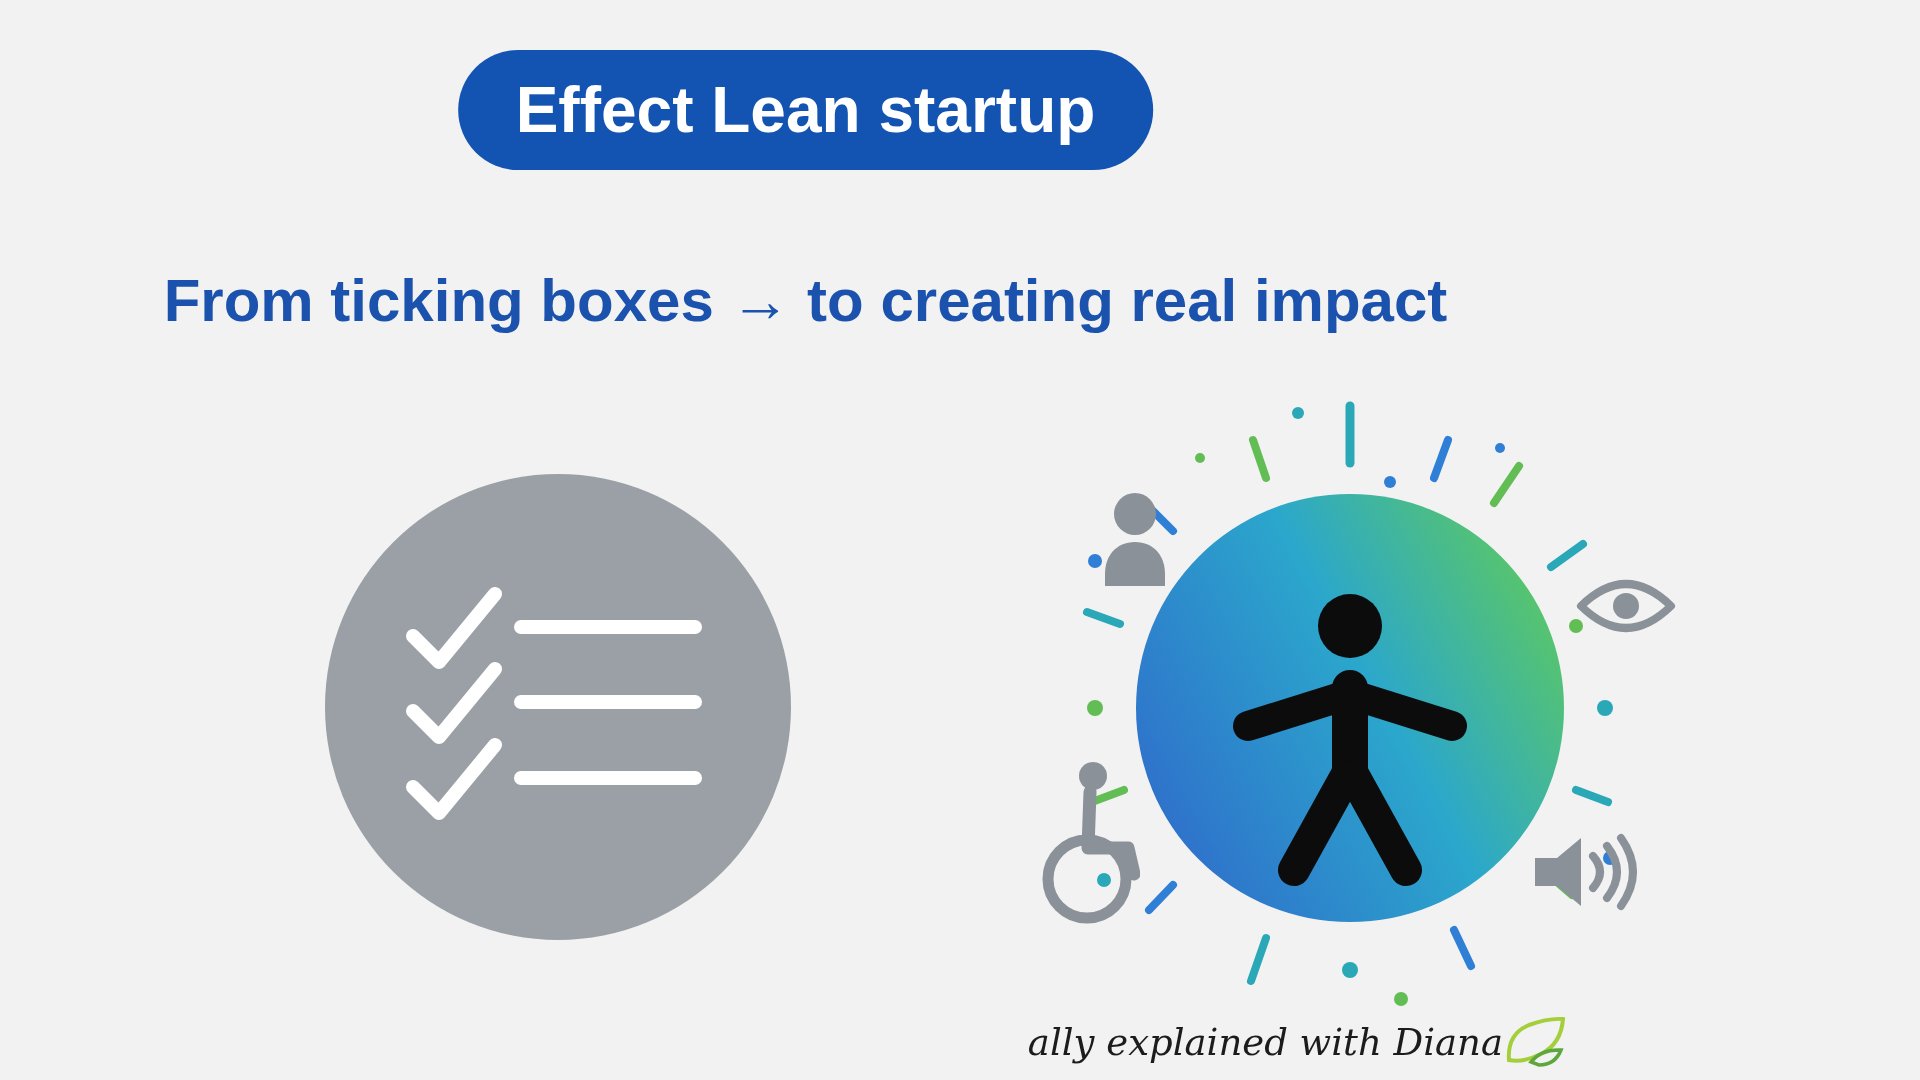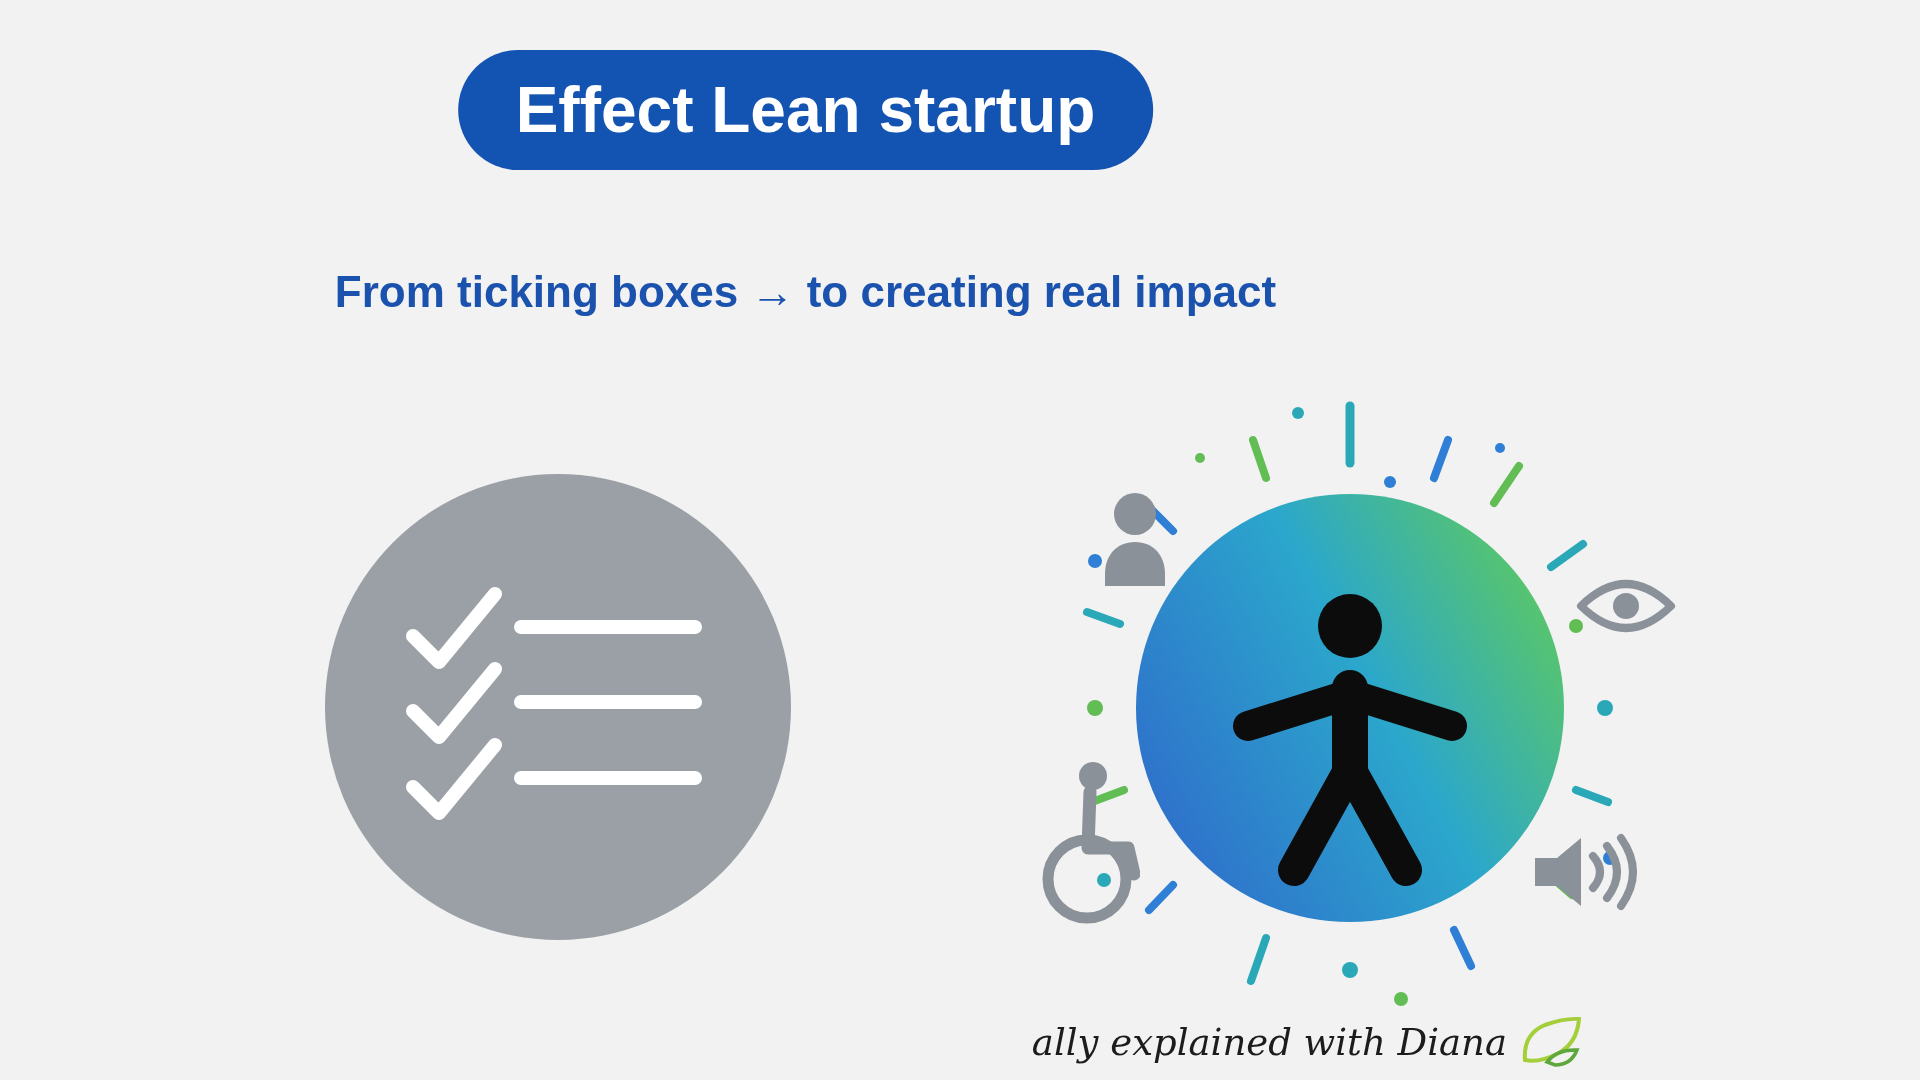--- a/index.html
+++ b/index.html
@@ -12,21 +12,21 @@
   *{margin:0;padding:0;box-sizing:border-box;}
   html,body{width:1920px;height:1080px;overflow:hidden;}
   body{font-family:"Liberation Sans",sans-serif;background:var(--background);}
   .slide{position:relative;width:1611px;height:1080px;background:var(--background);}
 
   .badge{position:absolute;top:50px;left:50%;transform:translateX(-50%);
     background:var(--badge-bg);color:var(--badge-text);
     border-radius:62px;padding:20px 58px;font-size:64px;font-weight:700;line-height:1.25;white-space:nowrap;}
 
   .heading{position:absolute;top:268px;left:0;width:100%;text-align:center;
-    color:var(--heading-text);font-size:44px;font-weight:700;line-height:1.1;white-space:nowrap;}
+    color:var(--heading-text);font-size:60px;font-weight:700;line-height:1.1;white-space:nowrap;}
 
   .left-art{position:absolute;left:325px;top:474px;width:466px;height:466px;}
   .circle-gray{fill:var(--checklist-circle);}
   .check-marks{stroke:var(--checklist-marks);}
 
   .right-art{position:absolute;left:1020px;top:378px;width:660px;height:660px;}
   .burst{position:absolute;left:0;top:0;}
   .d-teal{stroke:var(--burst-teal);} .d-green{stroke:var(--burst-green);} .d-blue{stroke:var(--burst-blue);}
   .f-teal{fill:var(--burst-teal);} .f-green{fill:var(--burst-green);} .f-blue{fill:var(--burst-blue);}
   .gs-blue{stop-color:var(--grad-blue);} .gs-teal{stop-color:var(--grad-teal);} .gs-green{stop-color:var(--grad-green);}
@@ -34,21 +34,21 @@
   .figure circle,.figure rect{fill:var(--figure-black);}
 
   .sat{position:absolute;}
   .sat-fill{fill:var(--side-icons);}
   .sat-stroke{stroke:var(--side-icons);fill:none;}
   .sat-person{left:82px;top:112px;}
   .sat-eye{left:556px;top:196px;}
   .sat-wheelchair{left:15px;top:382px;}
   .sat-speaker{left:511px;top:452px;}
 
-  .signature{position:absolute;right:28px;bottom:12px;display:flex;align-items:center;gap:12px;
+  .signature{position:absolute;right:44px;bottom:12px;display:flex;align-items:center;
     color:var(--signature-text);font-family:"DejaVu Serif",serif;font-style:italic;font-size:37px;}
   .leaf-light-stroke{stroke:var(--leaf-light);fill:none;}
   .leaf-dark-stroke{stroke:var(--leaf-dark);fill:none;}
 </style>
 </head>
 <body>
 
 <div class="slide">
 
   <div class="badge">

